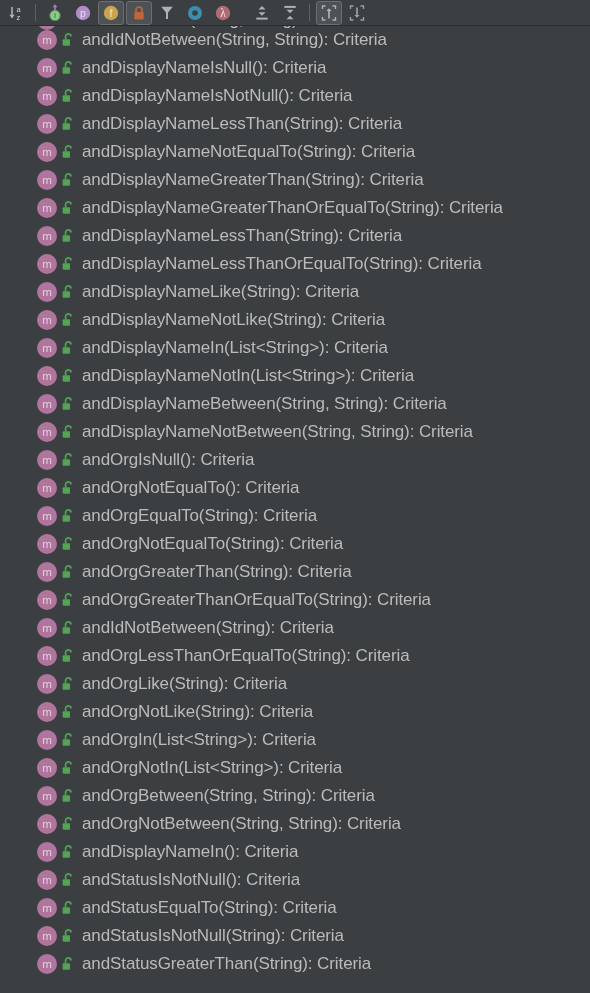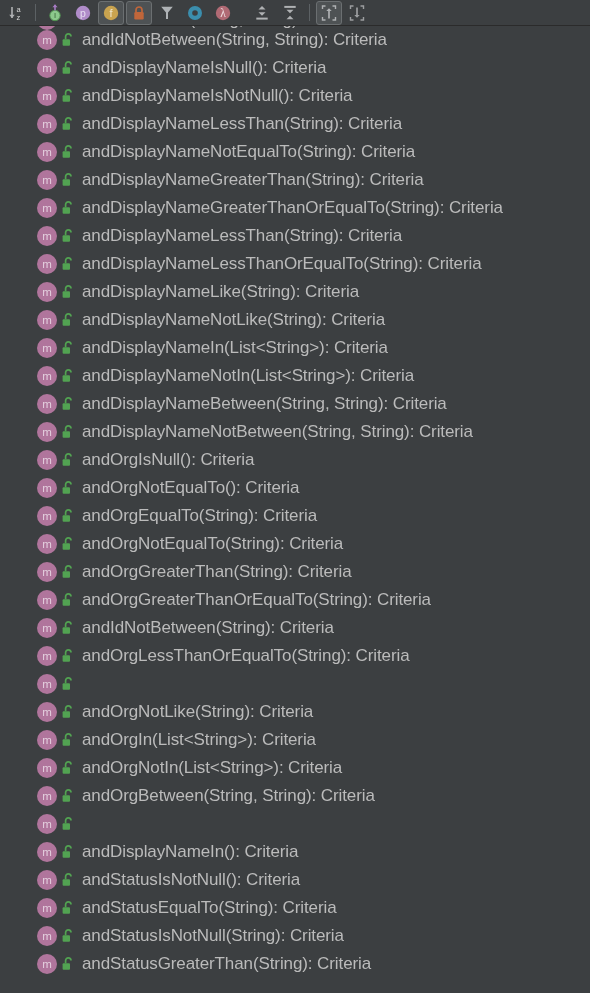--- a/index.html
+++ b/index.html
@@ -483,20 +483,21 @@
       </div>
       <div class="row">
         <span class="icon-method"><svg width="22" height="22" viewBox="0 0 22 22">
             <circle cx="11" cy="11" r="10" fill="#b0759c"></circle>
             <text x="11" y="15.2" text-anchor="middle" font-family="'Liberation Sans',sans-serif" font-size="11.5" fill="#e3cedd">m</text>
           </svg></span>
         <span class="icon-visibility"><svg width="15" height="16" viewBox="0 0 15 16">
             <path d="M4.6 7.2 V4.6 a2.7 2.7 0 0 1 5.4 0" stroke="#52a352" stroke-width="1.7" fill="none"></path>
             <rect x="1.6" y="7.2" width="7.4" height="6.6" rx="1" fill="#52a352"></rect>
           </svg></span>
+        <span class="row-label">andOrgLike(String): Criteria</span>
       </div>
       <div class="row">
         <span class="icon-method"><svg width="22" height="22" viewBox="0 0 22 22">
             <circle cx="11" cy="11" r="10" fill="#b0759c"></circle>
             <text x="11" y="15.2" text-anchor="middle" font-family="'Liberation Sans',sans-serif" font-size="11.5" fill="#e3cedd">m</text>
           </svg></span>
         <span class="icon-visibility"><svg width="15" height="16" viewBox="0 0 15 16">
             <path d="M4.6 7.2 V4.6 a2.7 2.7 0 0 1 5.4 0" stroke="#52a352" stroke-width="1.7" fill="none"></path>
             <rect x="1.6" y="7.2" width="7.4" height="6.6" rx="1" fill="#52a352"></rect>
           </svg></span>
@@ -537,20 +538,21 @@
       </div>
       <div class="row">
         <span class="icon-method"><svg width="22" height="22" viewBox="0 0 22 22">
             <circle cx="11" cy="11" r="10" fill="#b0759c"></circle>
             <text x="11" y="15.2" text-anchor="middle" font-family="'Liberation Sans',sans-serif" font-size="11.5" fill="#e3cedd">m</text>
           </svg></span>
         <span class="icon-visibility"><svg width="15" height="16" viewBox="0 0 15 16">
             <path d="M4.6 7.2 V4.6 a2.7 2.7 0 0 1 5.4 0" stroke="#52a352" stroke-width="1.7" fill="none"></path>
             <rect x="1.6" y="7.2" width="7.4" height="6.6" rx="1" fill="#52a352"></rect>
           </svg></span>
+        <span class="row-label">andOrgNotBetween(String, String): Criteria</span>
       </div>
       <div class="row">
         <span class="icon-method"><svg width="22" height="22" viewBox="0 0 22 22">
             <circle cx="11" cy="11" r="10" fill="#b0759c"></circle>
             <text x="11" y="15.2" text-anchor="middle" font-family="'Liberation Sans',sans-serif" font-size="11.5" fill="#e3cedd">m</text>
           </svg></span>
         <span class="icon-visibility"><svg width="15" height="16" viewBox="0 0 15 16">
             <path d="M4.6 7.2 V4.6 a2.7 2.7 0 0 1 5.4 0" stroke="#52a352" stroke-width="1.7" fill="none"></path>
             <rect x="1.6" y="7.2" width="7.4" height="6.6" rx="1" fill="#52a352"></rect>
           </svg></span>

